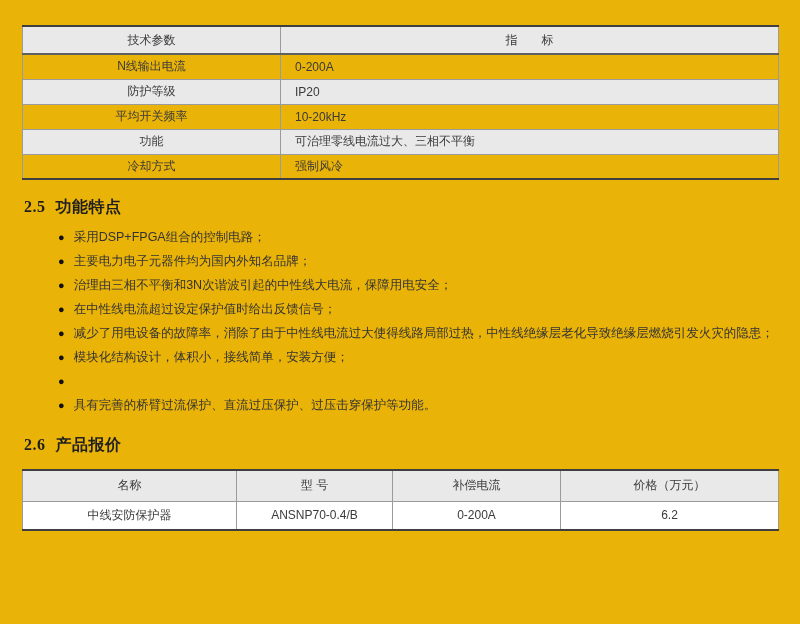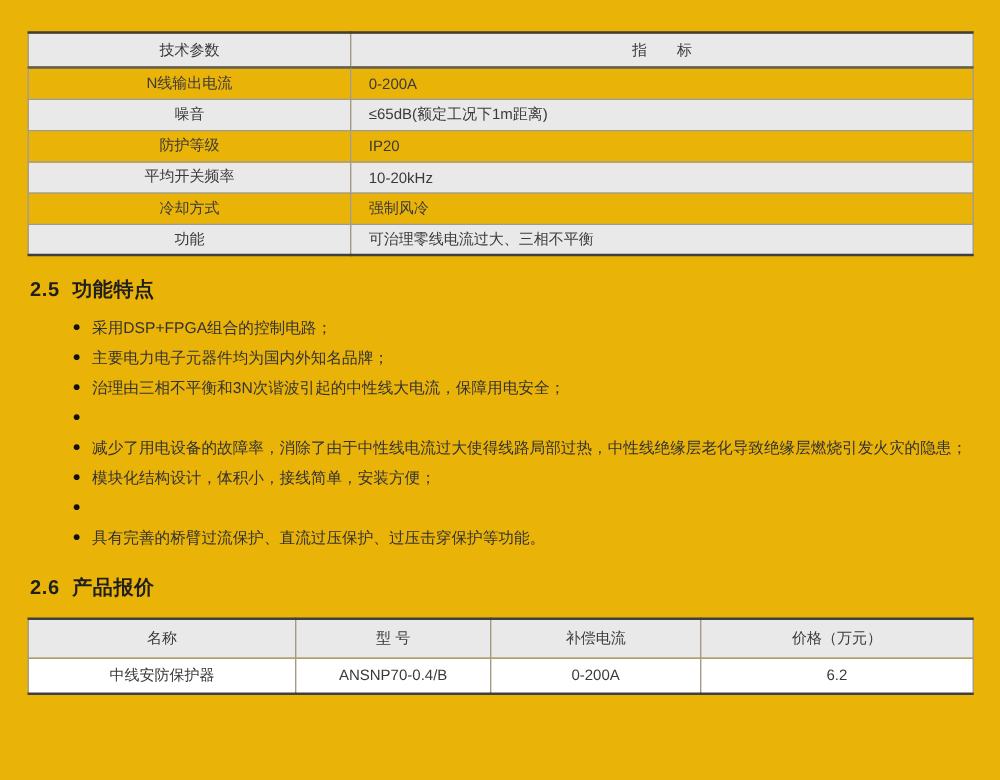--- a/index.html
+++ b/index.html
@@ -55,21 +55,21 @@
   table.spec-table tbody tr:nth-child(even) td { background: #e9e9e9; }
 
   
   .section-heading {
     font-size: 16px;
     font-weight: bold;
     color: #1f1f1f;
     margin: 17px 0 9px 2px;
     letter-spacing: 0.5px;
   }
-  .section-heading .sec-num { margin-right: 10px; }
+  .section-heading .sec-num { margin-right: 10px; font-family: Liberation Serif, serif; }
 
   
   .feature-list {
     margin: 0 0 0 36px;
     padding: 0;
   }
   .feature-item {
     display: flex;
     align-items: flex-start;
     line-height: 20px;
@@ -120,38 +120,34 @@
           <th>技术参数</th>
           <th>指　　标</th>
         </tr>
       </thead>
       <tbody>
         <tr>
           <td class="param-cell">N线输出电流</td>
           <td class="value-cell">0-200A</td>
         </tr>
         <tr>
-          <td class="param-cell">噪音</td>
-          <td class="value-cell">≤65dB(额定工况下1m距离)</td>
-        </tr>
-        <tr>
           <td class="param-cell">防护等级</td>
           <td class="value-cell">IP20</td>
         </tr>
         <tr>
           <td class="param-cell">平均开关频率</td>
           <td class="value-cell">10-20kHz</td>
         </tr>
         <tr>
+          <td class="param-cell">功能</td>
+          <td class="value-cell">可治理零线电流过大、三相不平衡</td>
+        </tr>
+        <tr>
           <td class="param-cell">冷却方式</td>
           <td class="value-cell">强制风冷</td>
-        </tr>
-        <tr>
-          <td class="param-cell">功能</td>
-          <td class="value-cell">可治理零线电流过大、三相不平衡</td>
         </tr>
       </tbody>
     </table>
 
     <div class="section-heading heading-25">
       <span class="sec-num">2.5</span><span>功能特点</span>
     </div>
 
     <div class="feature-list">
       <div class="feature-item">
@@ -161,20 +157,21 @@
       <div class="feature-item">
         <span class="bullet">●</span>
         <span class="feature-text">主要电力电子元器件均为国内外知名品牌；</span>
       </div>
       <div class="feature-item">
         <span class="bullet">●</span>
         <span class="feature-text">治理由三相不平衡和3N次谐波引起的中性线大电流，保障用电安全；</span>
       </div>
       <div class="feature-item">
         <span class="bullet">●</span>
+        <span class="feature-text">在中性线电流超过设定保护值时给出反馈信号；</span>
       </div>
       <div class="feature-item">
         <span class="bullet">●</span>
         <span class="feature-text">减少了用电设备的故障率，消除了由于中性线电流过大使得线路局部过热，中性线绝缘层老化导致绝缘层燃烧引发火灾的隐患；</span>
       </div>
       <div class="feature-item">
         <span class="bullet">●</span>
         <span class="feature-text">模块化结构设计，体积小，接线简单，安装方便；</span>
       </div>
       <div class="feature-item">

